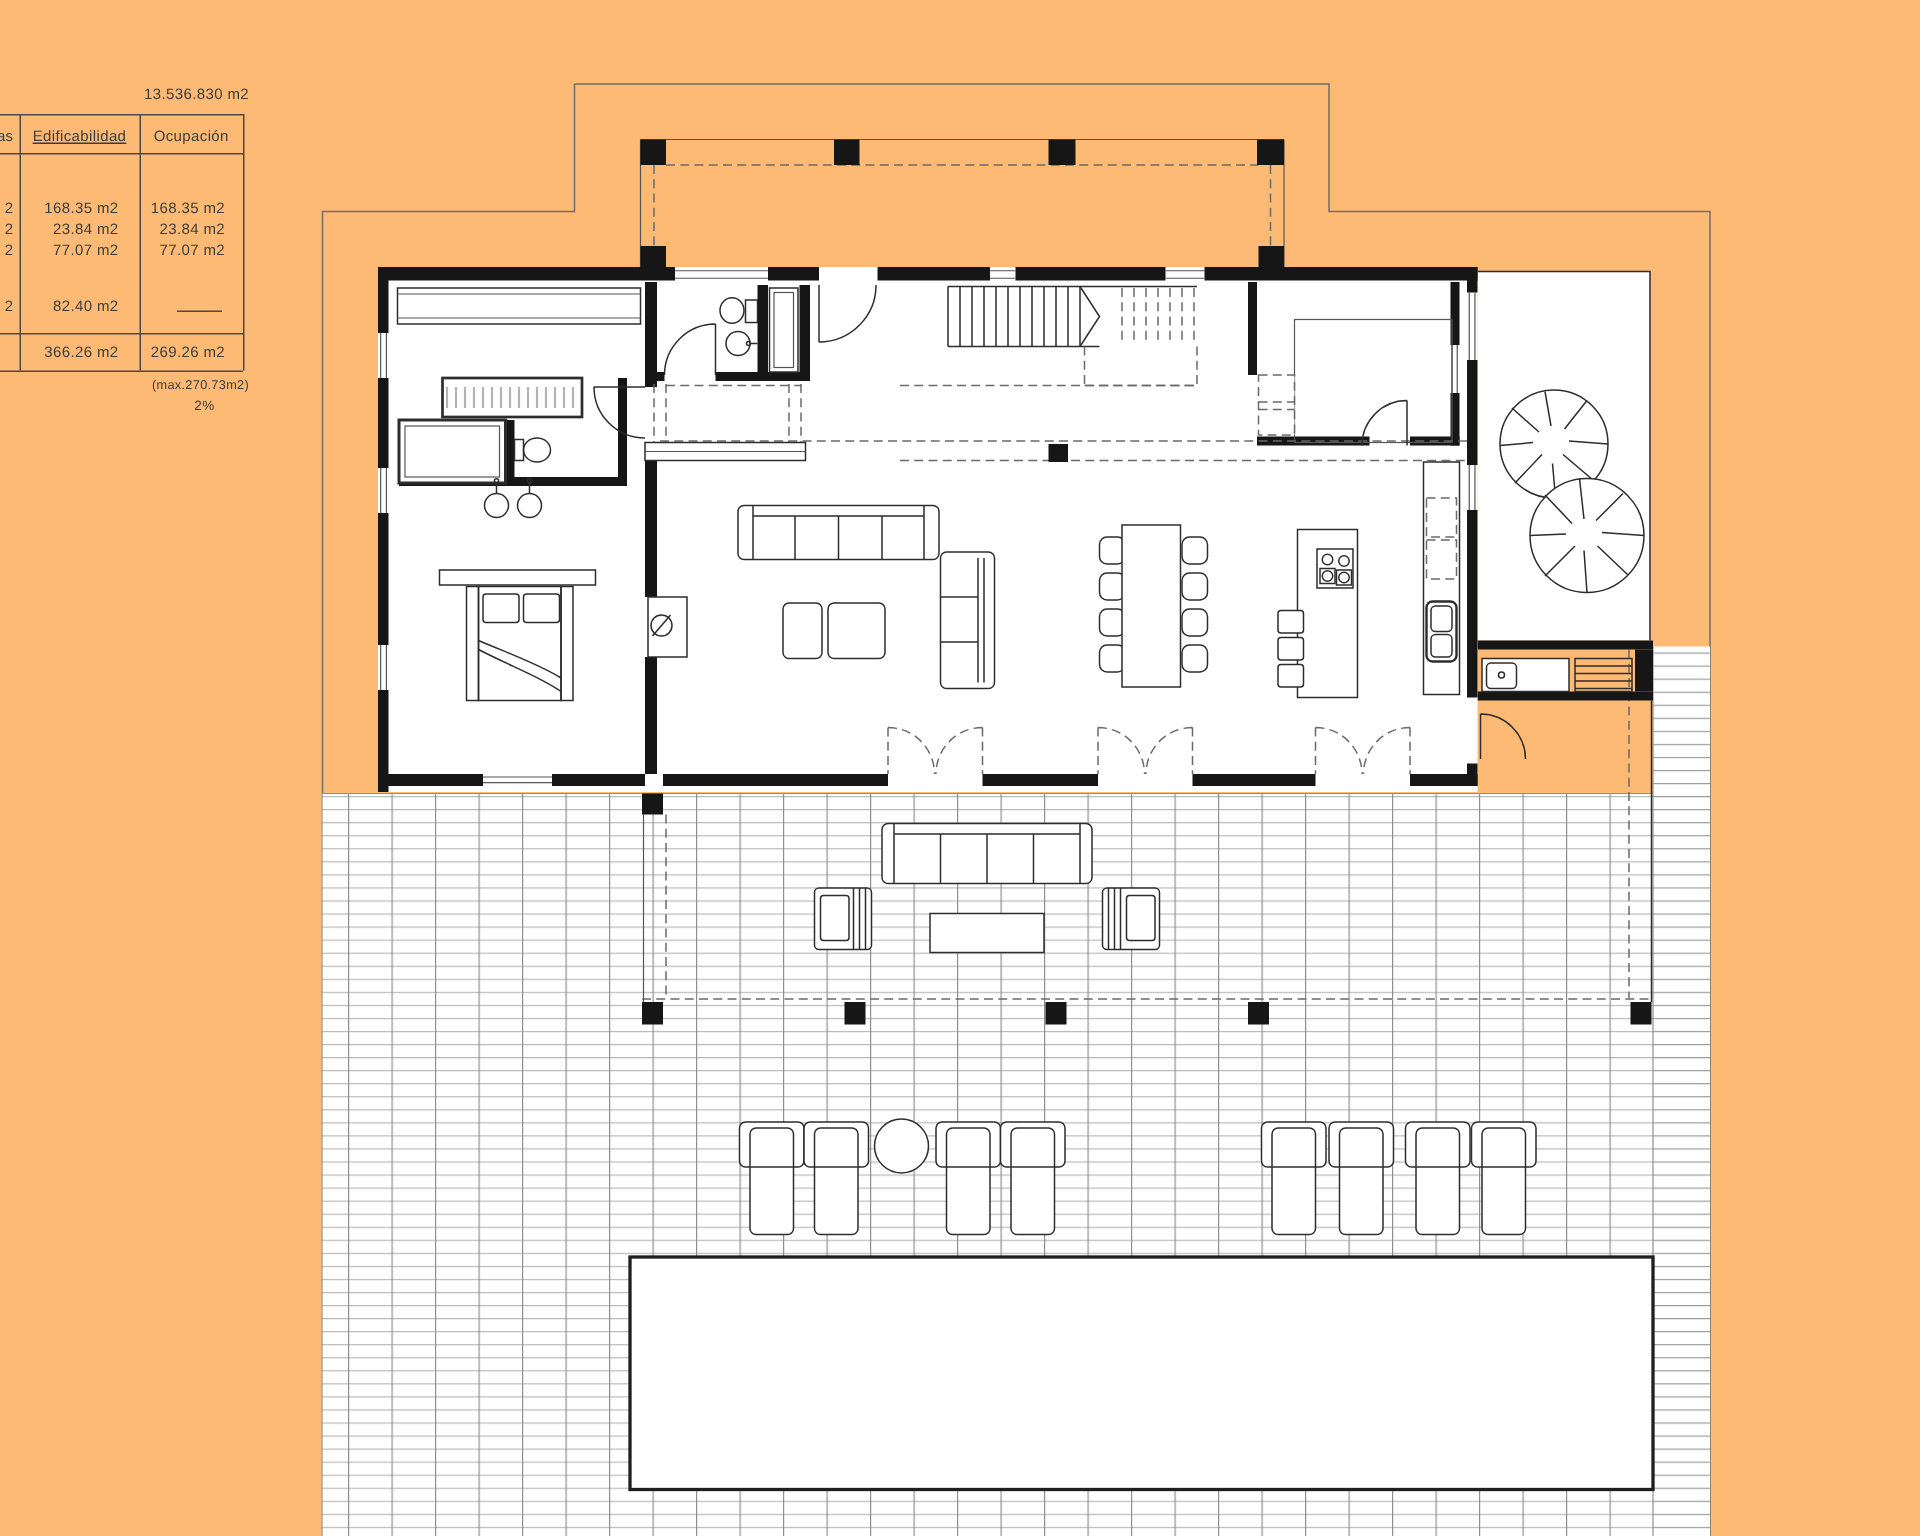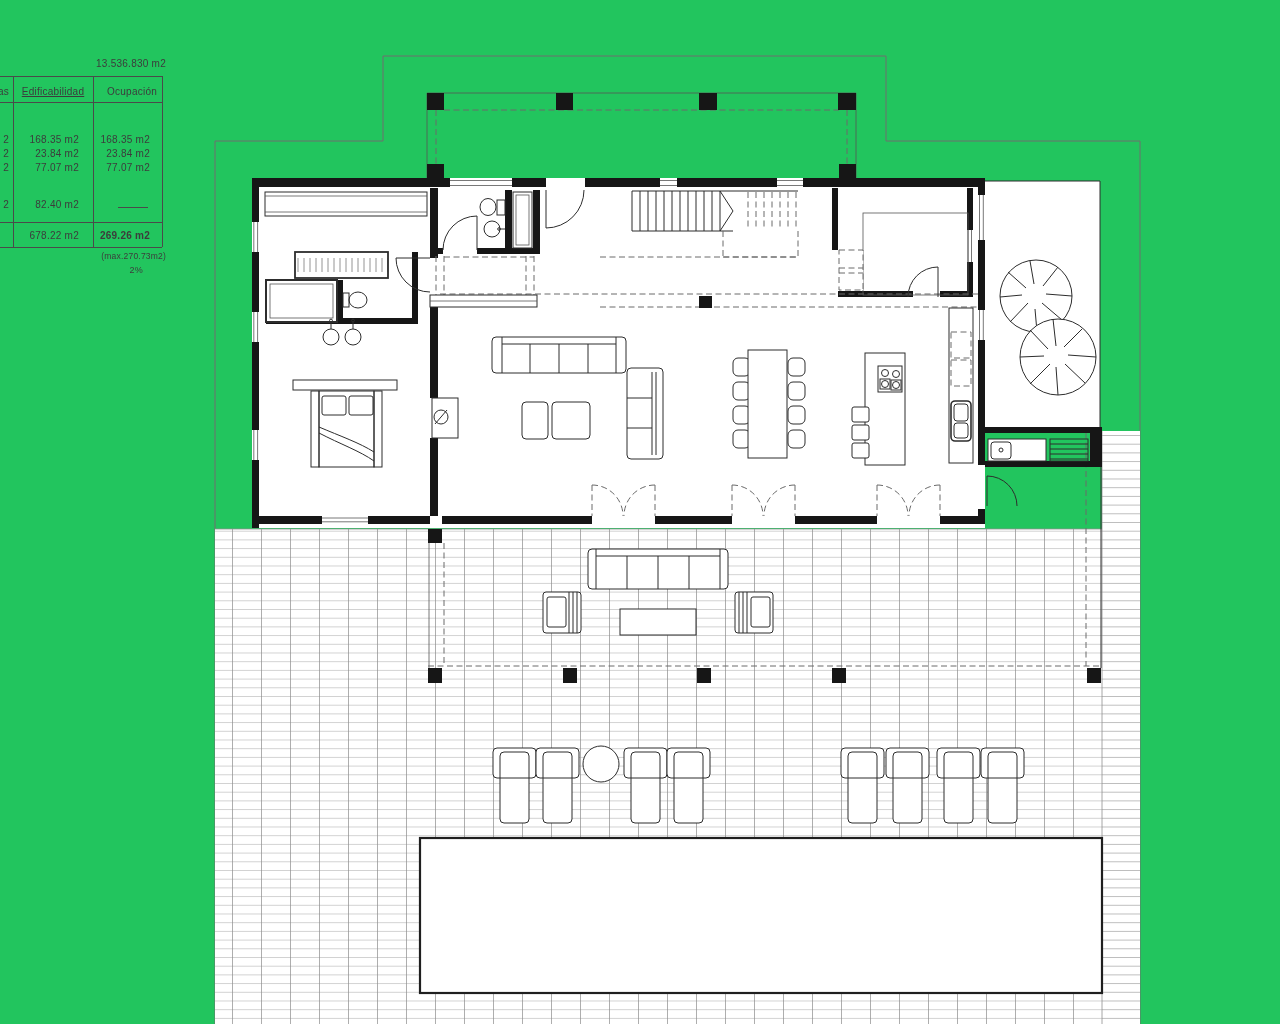--- a/index.html
+++ b/index.html
@@ -1,29 +1,29 @@
 <!DOCTYPE html>
 <html><head>
 <meta charset="utf-8">
 <style>
   html,body{margin:0;padding:0;background:#fff;width:1280px;height:1024px;overflow:hidden;
             font-family:"Liberation Sans", sans-serif;}
   .abs{position:absolute;}
-  #stage{position:relative;width:1280px;height:1024px;background:#22c55e;}
+  #stage{position:relative;width:1280px;height:1024px;background:#fdba74;}
   
   #area-note{left:0;top:58;width:166px;text-align:right;font-size:10px;color:#3c3c3c;letter-spacing:.25px;}
   #area-table{left:-57px;top:76px;width:219px;height:171px;color:#3c3c3c;font-size:10px;}
   #area-table .hline{position:absolute;left:0;width:219px;border-top:1px solid #4a4a4a;}
   #area-table .vline{position:absolute;top:0;height:171px;border-left:1px solid #4a4a4a;}
   #area-table .cell{position:absolute;height:13px;line-height:13px;letter-spacing:.25px;white-space:nowrap;}
   .c1{left:0;width:66px;text-align:right;}
   .c2{left:70px;width:66px;text-align:right;}
   .c3{left:150px;width:57px;text-align:right;}
   .hdr2{left:70px;width:80px;text-align:center;text-decoration:underline;}
-  .hdr3{left:150px;width:69px;padding-left:14px;}
+  .hdr3{left:150px;width:69px;text-align:center;}
   .dashline{position:absolute;left:175px;width:30px;border-top:1.2px solid #4a4a4a;}
   .footnote{position:absolute;text-align:right;font-size:8.5px;color:#3c3c3c;letter-spacing:.2px;}
   #fn-max{left:0;top:251px;width:166px;}
   #fn-pct{left:0;top:265px;width:143px;font-size:9px;}
   
   #plan{position:absolute;left:0;top:0;}
   .w   {fill:#161616;stroke:none;}
   .ln  {stroke:#2d2d2d;stroke-width:1;fill:none;}
   .lnw {stroke:#2d2d2d;stroke-width:1;fill:#fff;}
   .ln2 {stroke:#2d2d2d;stroke-width:1.6;fill:#fff;}
@@ -342,20 +342,20 @@
     <div class="cell c3" style="top:71px;">23.84 m2</div>
 
     <div class="cell c1" style="top:85px;">2</div>
     <div class="cell c2" style="top:85px;">77.07 m2</div>
     <div class="cell c3" style="top:85px;">77.07 m2</div>
 
     <div class="cell c1" style="top:122px;">2</div>
     <div class="cell c2" style="top:122px;">82.40 m2</div>
     <div class="dashline" style="top:131px;"></div>
 
-    <div class="cell c2" style="top:153px;">678.22 m2</div>
-    <div class="cell c3" style="top:153px;font-weight:bold;">269.26 m2</div>
+    <div class="cell c2" style="top:153px;">366.26 m2</div>
+    <div class="cell c3" style="top:153px;">269.26 m2</div>
   </div>
 
   <div class="abs footnote" id="fn-max">(max.270.73m2)</div>
   <div class="abs footnote" id="fn-pct">2%</div>
 
 </div>
 
 </body></html>

